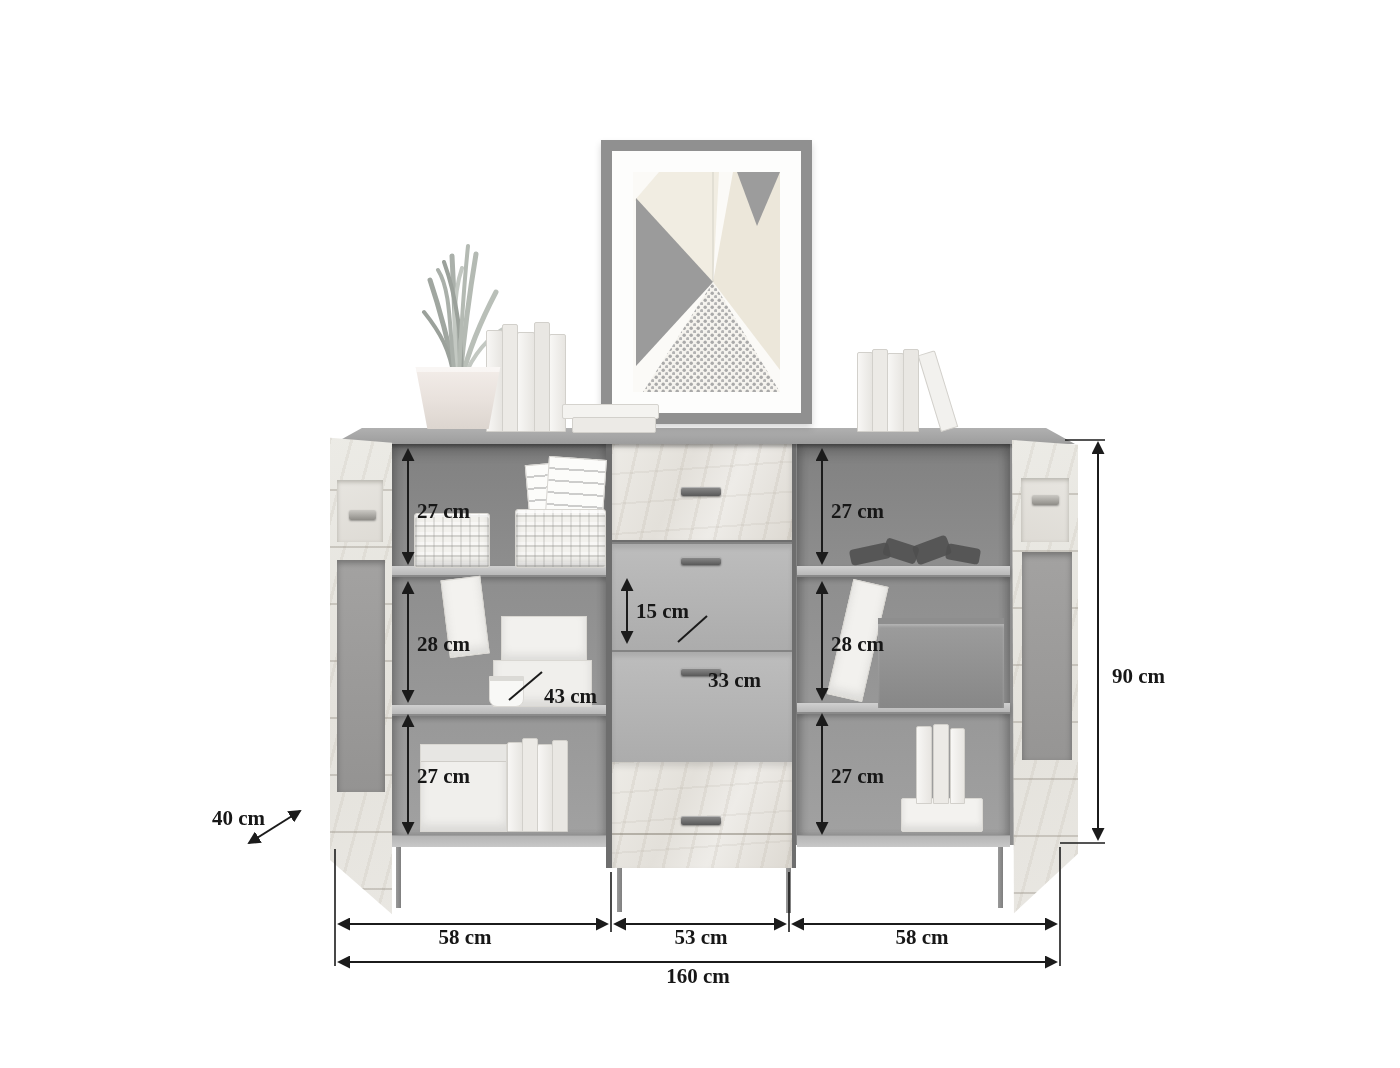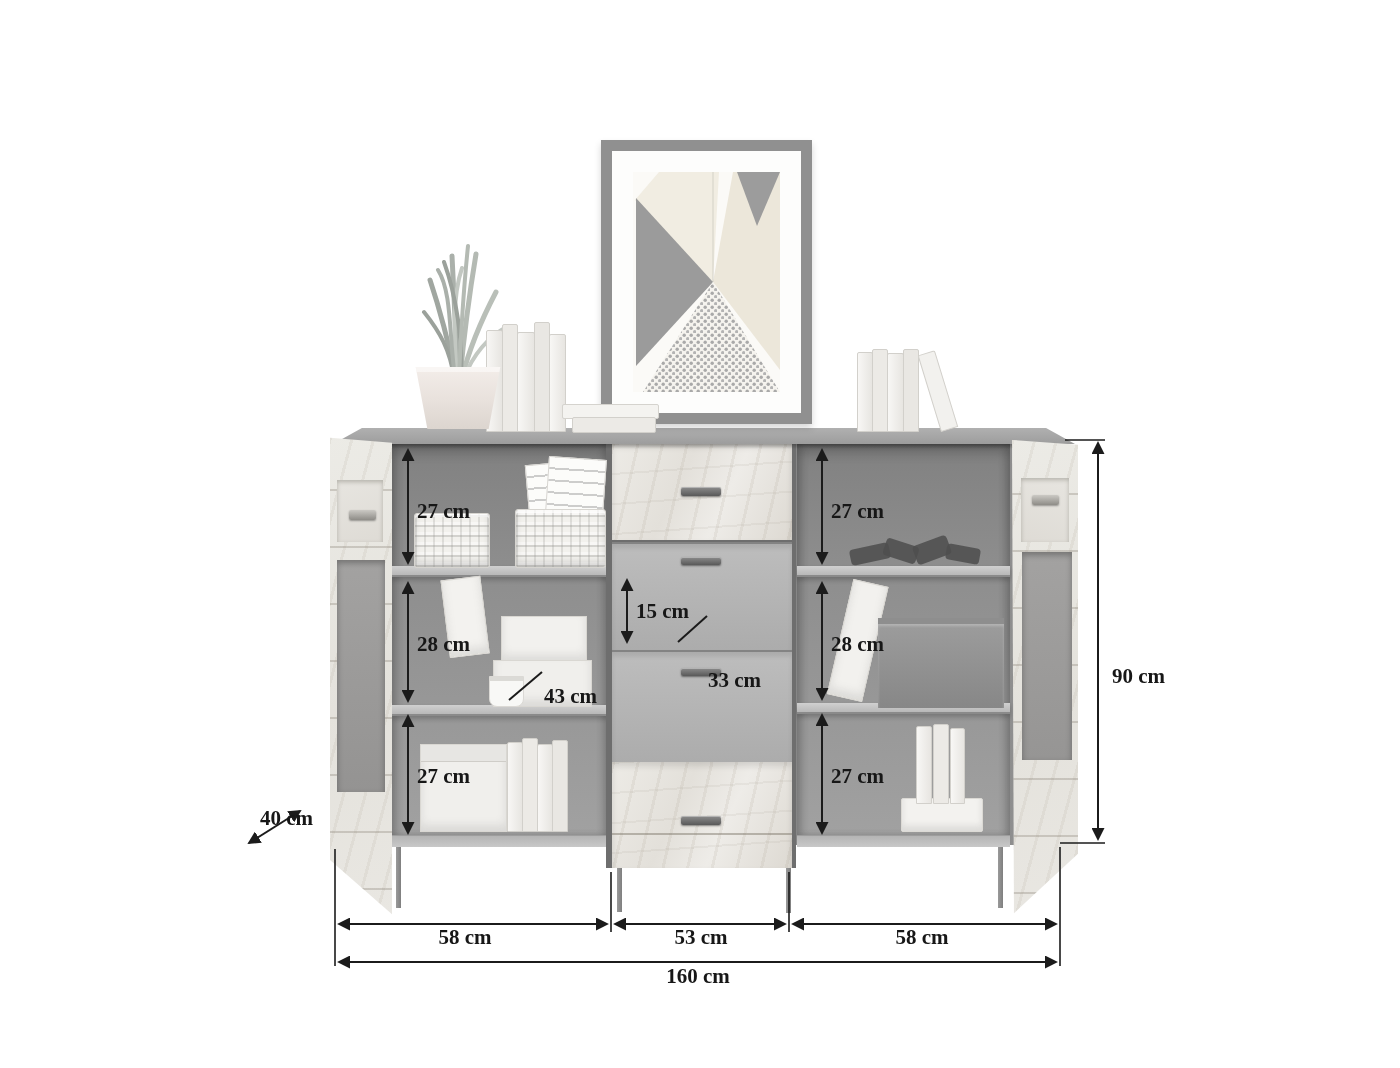--- a/index.html
+++ b/index.html
@@ -225,20 +225,20 @@
 
   <div class="dim-label" style="left:417px;top:499px;">27 cm</div>
   <div class="dim-label" style="left:417px;top:632px;">28 cm</div>
   <div class="dim-label" style="left:417px;top:764px;">27 cm</div>
   <div class="dim-label" style="left:831px;top:499px;">27 cm</div>
   <div class="dim-label" style="left:831px;top:632px;">28 cm</div>
   <div class="dim-label" style="left:831px;top:764px;">27 cm</div>
   <div class="dim-label" style="left:636px;top:599px;">15 cm</div>
   <div class="dim-label" style="left:708px;top:624px;margin-top:44px;">33 cm</div>
   <div class="dim-label" style="left:544px;top:684px;">43 cm</div>
-  <div class="dim-label" style="left:212px;top:806px;margin-left:48px;">40 cm</div>
+  <div class="dim-label" style="left:212px;top:806px;">40 cm</div>
   <div class="dim-label" style="left:1112px;top:628px;margin-top:36px;">90 cm</div>
   <div class="dim-label cx" style="left:465px;top:925px;">58 cm</div>
   <div class="dim-label cx" style="left:701px;top:925px;">53 cm</div>
   <div class="dim-label cx" style="left:922px;top:925px;">58 cm</div>
   <div class="dim-label cx" style="left:698px;top:964px;">160 cm</div>
 
 </div>
 
 </body></html>

